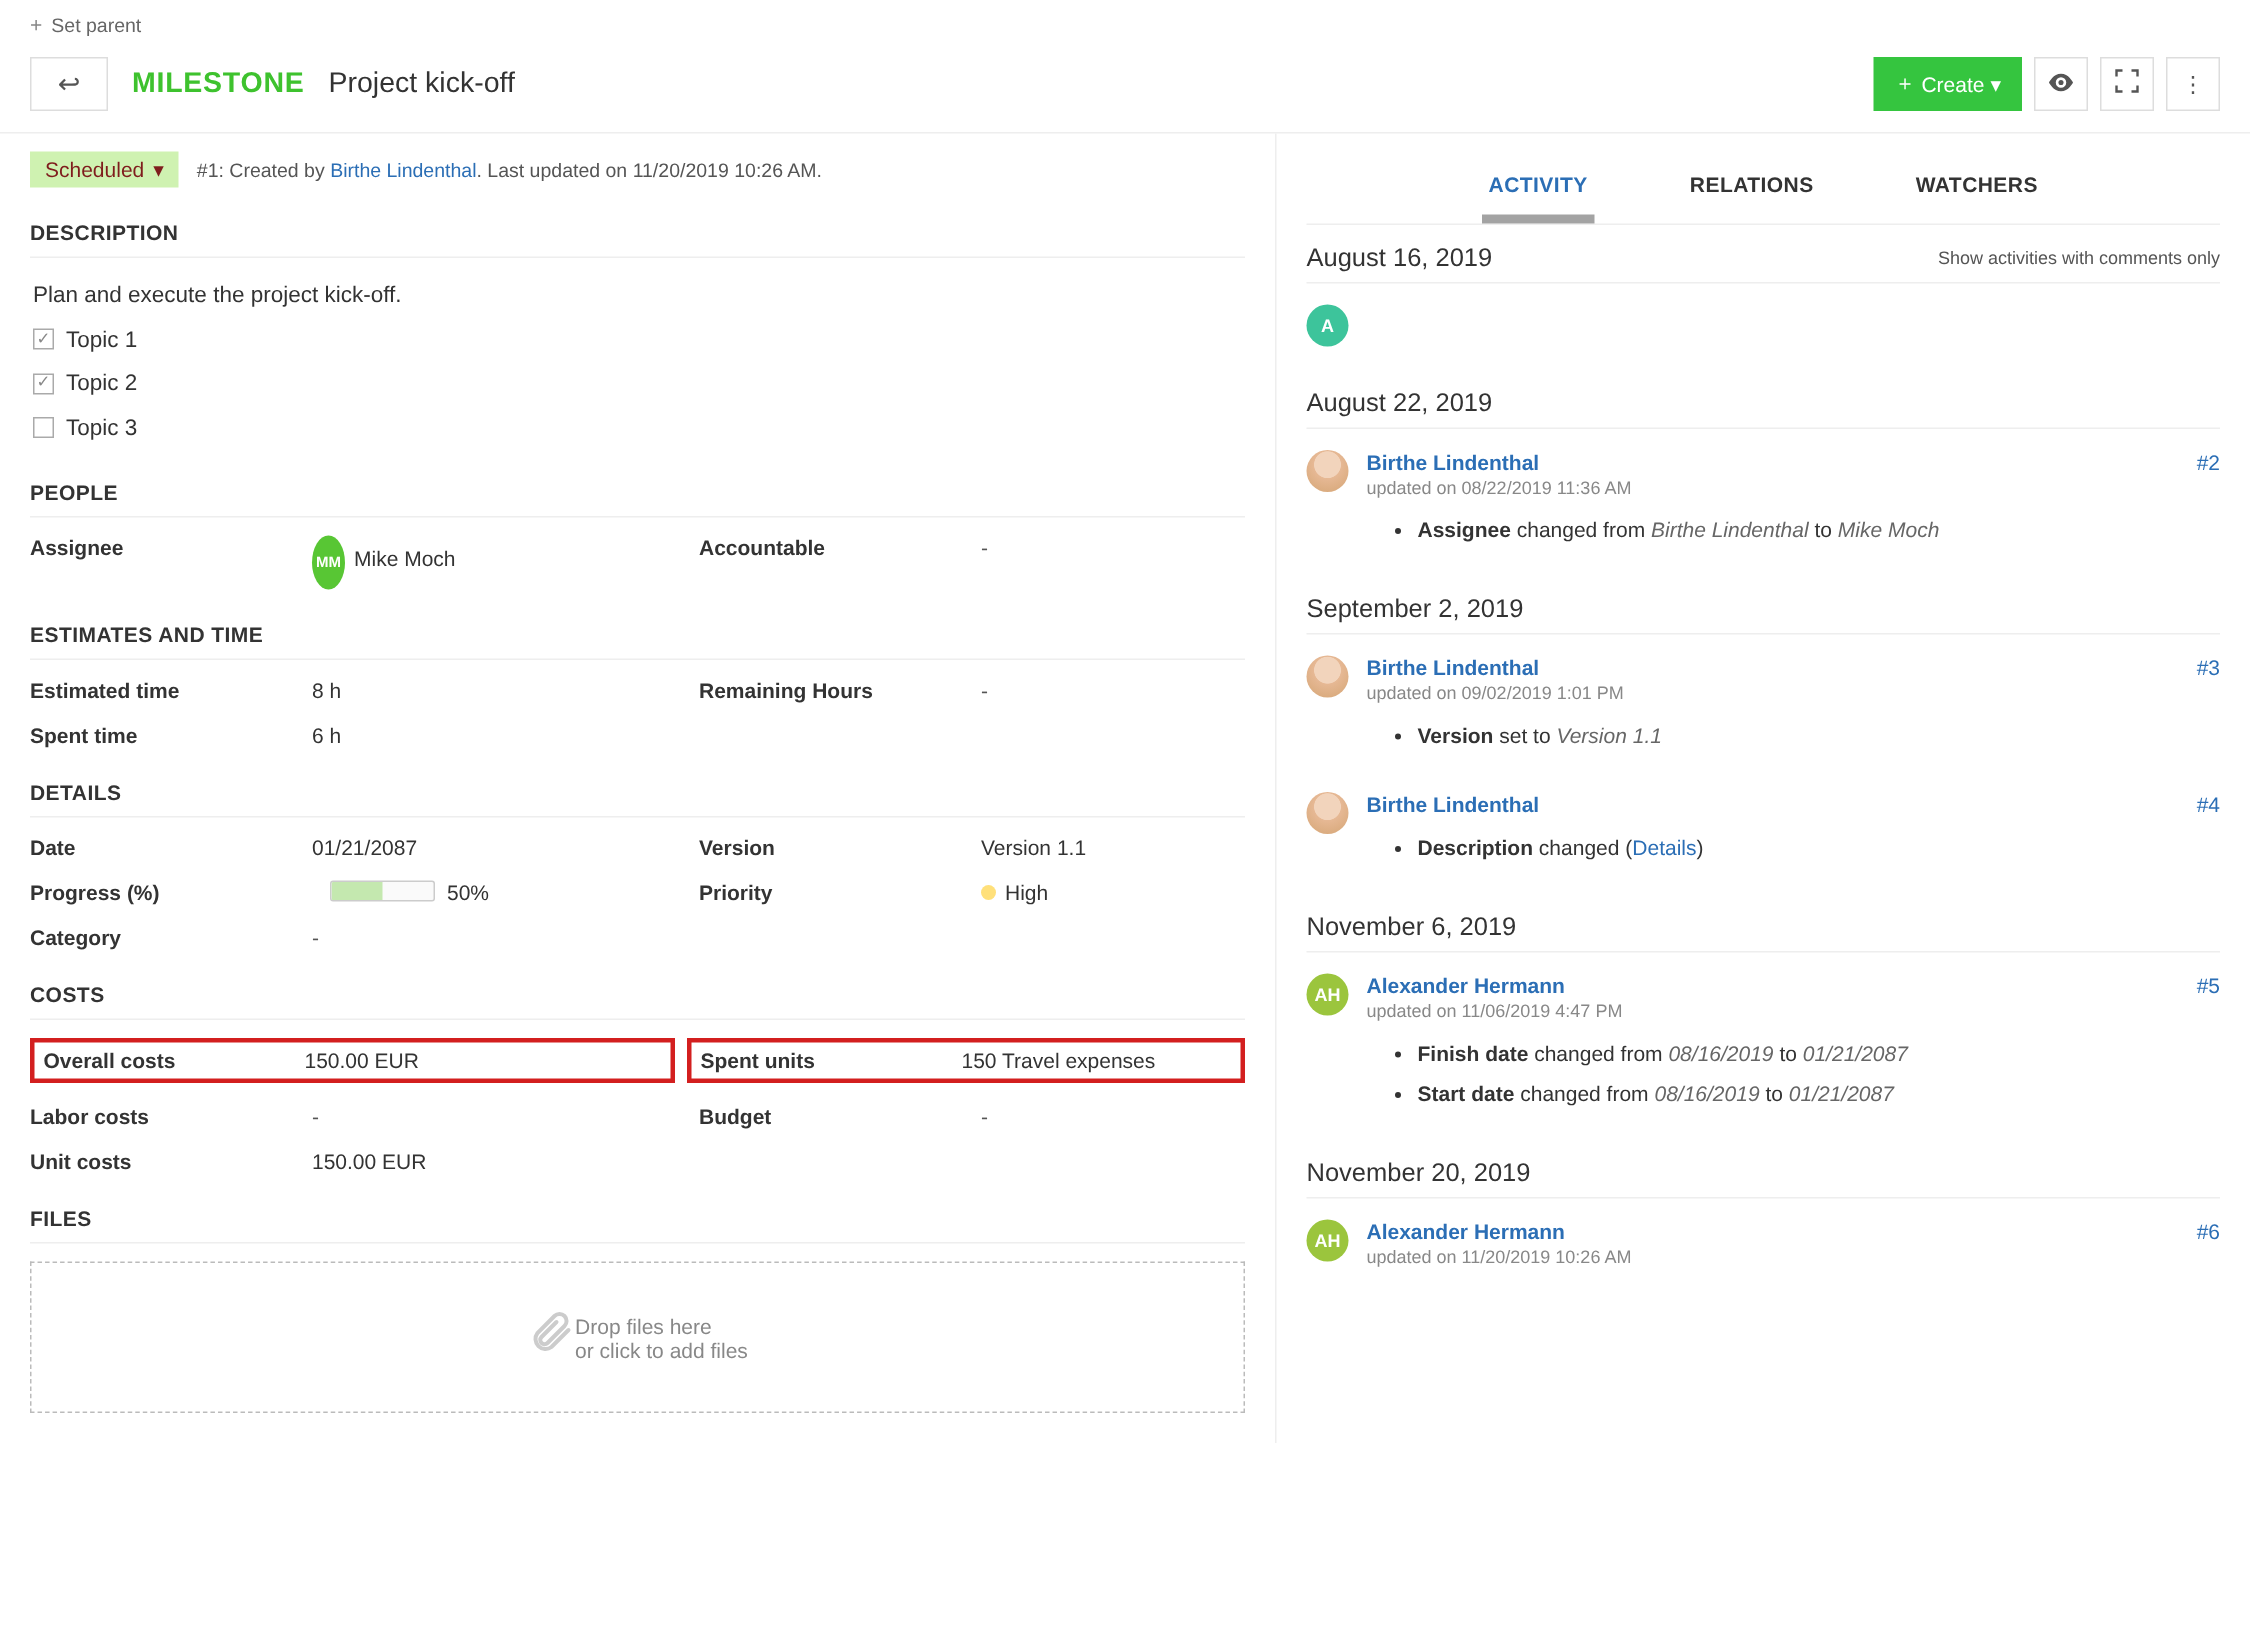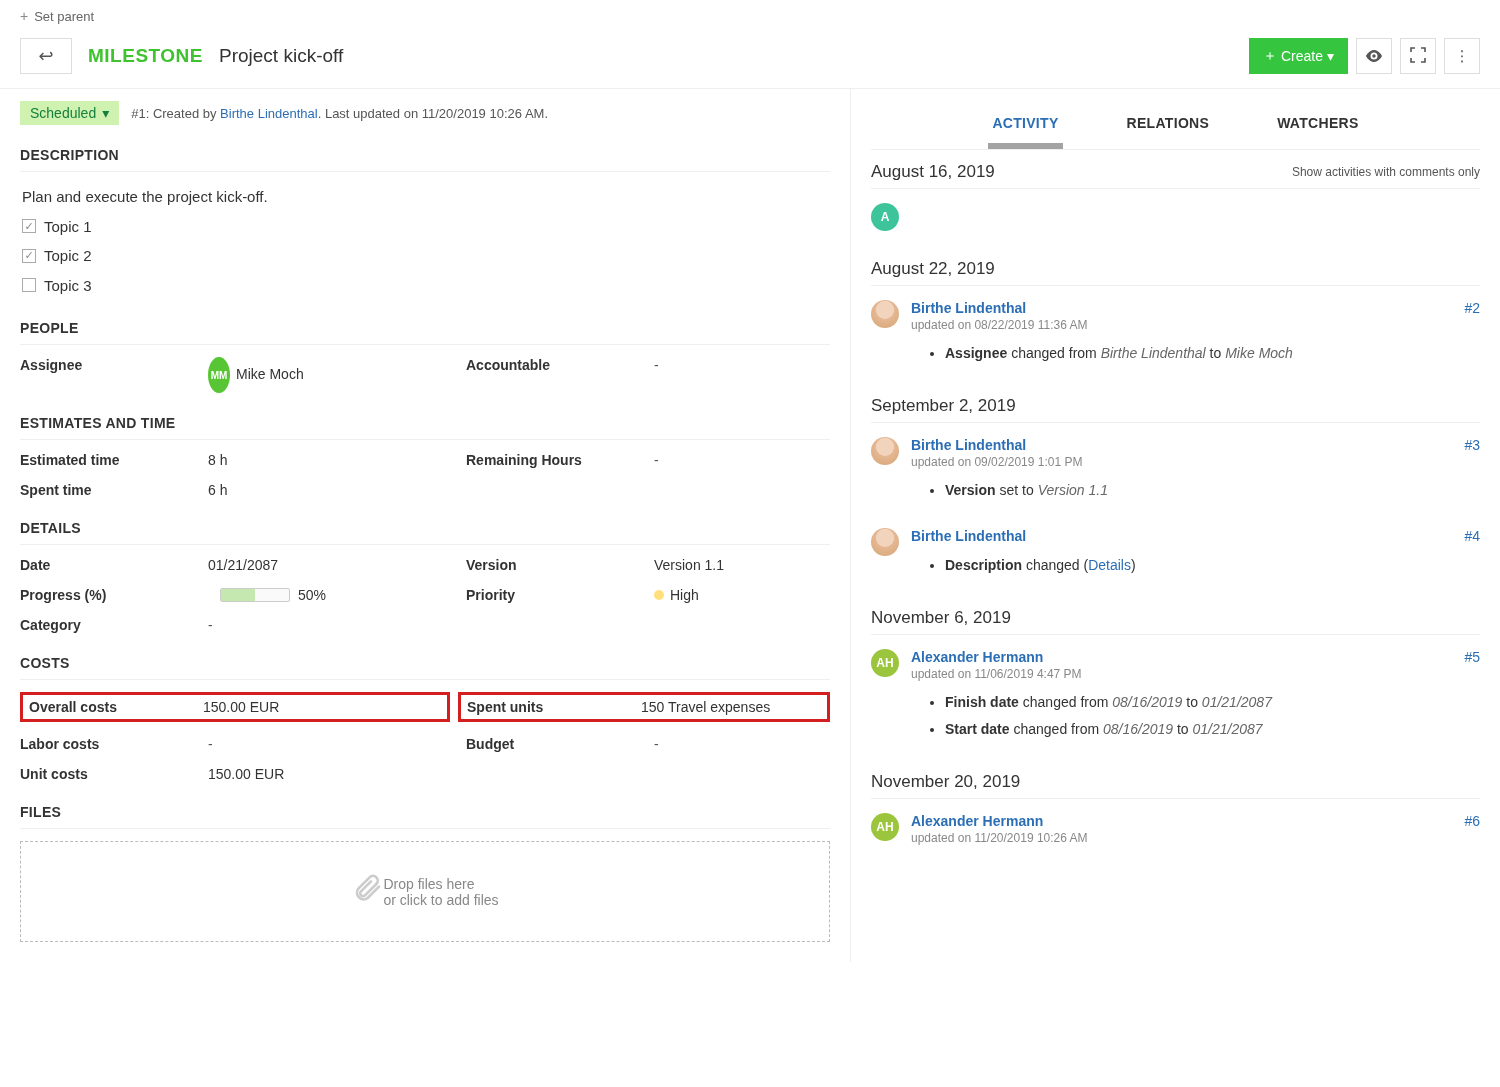--- a/index.html
+++ b/index.html
@@ -32,21 +32,21 @@
   .icon-btn {
     width: 36px; height: 36px; border: 1px solid #ddd; background: #fff;
     display: flex; align-items: center; justify-content: center; cursor: pointer;
     font-size: 15px; color: #555;
   }
   .main-split { display: flex; }
   .left-col { flex: 0 0 850px; padding: 12px 20px 20px 20px; }
   .right-col { flex: 1; border-left: 1px solid #eee; padding: 0 20px 10px 20px; position: relative; }
   .status-row { display: flex; align-items: center; gap: 12px; font-size: 13px; color: #555; margin-bottom: 18px; }
   .status-pill {
-    background: #cff2b1; color: #15803d; padding: 4px 10px; font-size: 14px;
+    background: #cff2b1; color: #7f1d1d; padding: 4px 10px; font-size: 14px;
     display: flex; align-items: flex-end; gap: 6px; cursor: pointer;
   }
   .link { color: #2b6eb5; cursor: pointer; }
   .italic { font-style: italic; color: #666; }
   .section-title {
     font-size: 14px; font-weight: 700; color: #333; letter-spacing: 0.3px;
     border-bottom: 1px solid #eee; padding-bottom: 8px; margin-bottom: 12px;
     margin-top: 22px;
   }
   .section-title:first-of-type { margin-top: 6px; }
@@ -61,21 +61,21 @@
     row-gap: 14px; column-gap: 8px; font-size: 14px;
   }
   .field-label { font-weight: 700; color: #333; white-space: nowrap; }
   .field-val { color: #333; }
   .dash { color: #555; }
   .avatar-mm {
     width: 22px; height: 36px; border-radius: 50%; background: #58c634; color: #fff;
     font-size: 10px; font-weight: 700; display: inline-flex; align-items: center;
     justify-content: center; margin-right: 6px;
   }
-  .progress-wrap { display: flex; align-items: center; gap: 8px; padding-left: 12px; }
+  .progress-wrap { display: flex; gap: 8px; padding-left: 12px; }
   .progress-bar {
     width: 70px; height: 14px; border: 1px solid #ccc; border-radius: 2px;
     overflow: hidden; background: #fafafa;
   }
   .progress-fill { height: 100%; background: #c4e8af; }
   .priority-dot { width: 10px; height: 10px; background: #ffe07a; border-radius: 50%; display: inline-block; margin-right: 6px; }
   .red-row {
     display: grid; grid-template-columns: 180px 250px 1fr;
   }
   .red-box-left {

